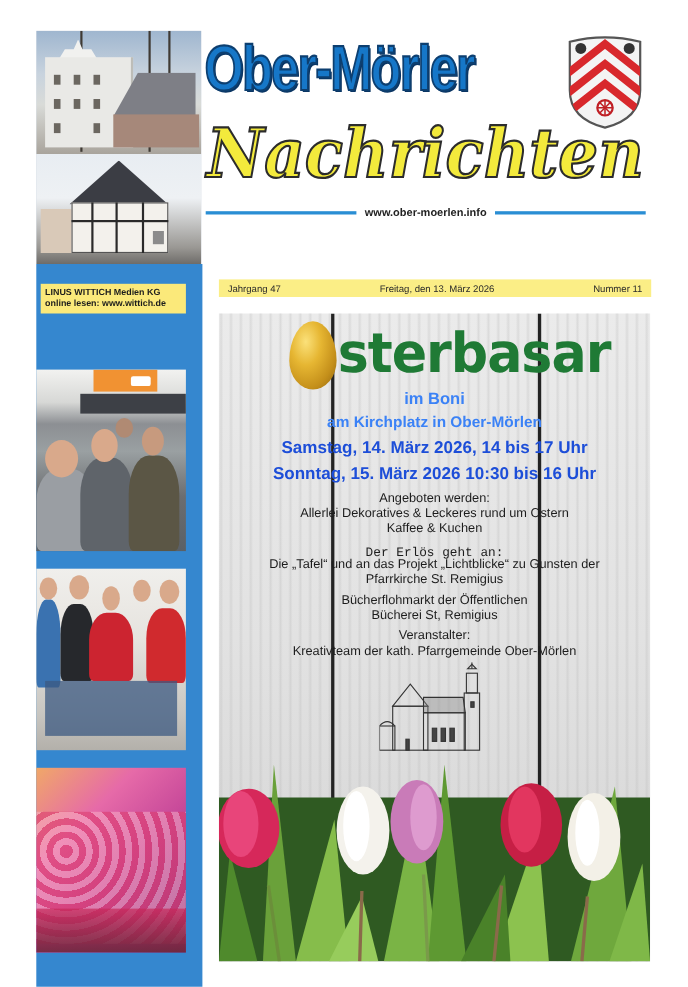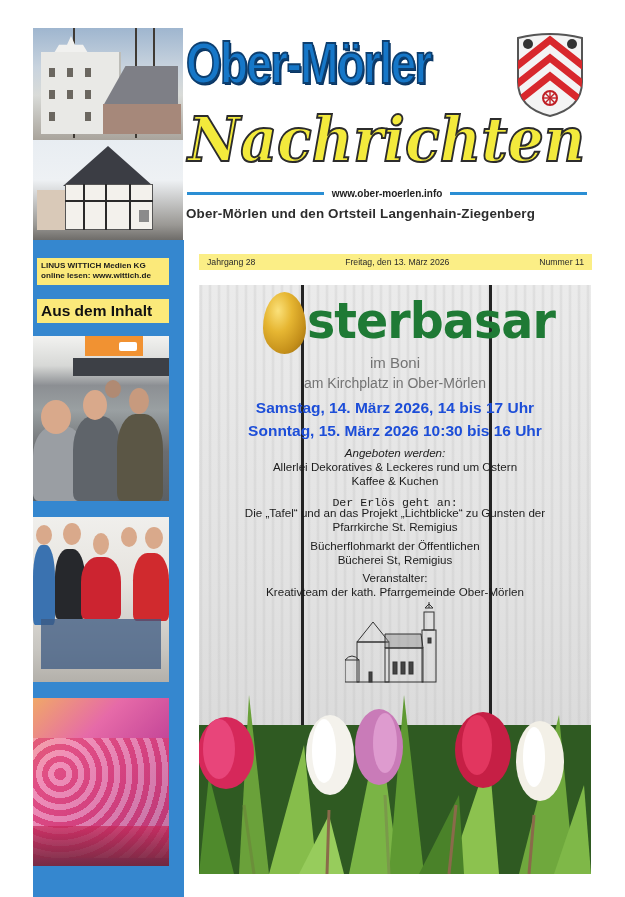--- a/index.html
+++ b/index.html
@@ -54,21 +54,21 @@
   
   .poster { position: absolute; left: 199px; top: 285px; width: 392px; height: 589px; overflow: hidden;
     background:
       repeating-linear-gradient(90deg, rgba(255,255,255,0) 0px, rgba(190,190,190,0.35) 2px, rgba(255,255,255,0) 4px, rgba(255,255,255,0) 9px),
       linear-gradient(180deg, #ebebeb 0%, #e2e2e2 50%, #d4d4d4 100%); }
   .plank-gap { position: absolute; top: 0; width: 3px; height: 460px; background: #232323; }
   .egg { position: absolute; left: 263px; top: 292px; width: 43px; height: 62px; border-radius: 50% 50% 50% 50% / 58% 58% 42% 42%;
     background: radial-gradient(ellipse at 35% 30%, #fbe17a 0%, #e6b632 35%, #c48f1a 70%, #8d6410 100%); }
   .osterbasar { position: absolute; left: 307px; top: 290px; font-family: "DejaVu Sans", sans-serif; font-weight: bold; font-size: 50px; line-height: 62px; color: #1f7a35; letter-spacing: -1px; transform: scaleX(0.95); transform-origin: left top; white-space: nowrap; }
   .ptext { position: absolute; left: 199px; width: 392px; text-align: center; white-space: nowrap; }
-  .ptext.dark { color: #737373; font-weight: normal; }
+  .ptext.dark { color: #3b82f6; font-weight: bold; }
   .ptext.green { color: #1d4ed8; font-weight: bold; font-size: 15.5px; }
   .ptext.body { color: #1c1c1c; font-size: 11.6px; line-height: 13.6px; }
 
   .church { position: absolute; left: 345px; top: 602px; width: 95px; height: 82px; }
   .flowers { position: absolute; left: 0; top: 380px; width: 392px; height: 209px; }
 </style>
 </head>
 <body>
 
 <div class="hdr-photos">
@@ -127,29 +127,27 @@
   </g>
 </svg>
 
 <div class="url-row">
   <div class="url-line"></div>
   <span class="url-text">www.ober-moerlen.info</span>
   <div class="url-line"></div>
 </div>
 
 <div class="subtitle">
-  <div>Ober-Mörlen und den Ortsteil Langenhain-Ziegenberg</div>
 </div>
 
 <div class="sidebar">
   <div class="publisher">
     <div>LINUS WITTICH Medien KG</div>
     <div>online lesen: www.wittich.de</div>
   </div>
-  <div class="toc-title">Aus dem Inhalt</div>
 
   <div class="side-photo sp1">
     <div class="tent"></div>
       <div class="tent-logo"></div>
     <div style="position:absolute; left:40px; top:22px; width:96px; height:18px; background:#3d4046"></div>
     <div class="person" style="left:0; top:90px; width:52px; height:75px; background:#9a9ea3"></div>
     <div class="head" style="left:8px; top:64px; width:30px; height:34px"></div>
     <div class="person" style="left:40px; top:80px; width:48px; height:85px; background:#5f646a"></div>
     <div class="head" style="left:50px; top:54px; width:24px; height:30px"></div>
     <div class="person" style="left:84px; top:78px; width:46px; height:87px; background:#5b5645"></div>
@@ -170,21 +168,21 @@
     <div style="position:absolute; left:8px; top:102px; width:120px; height:50px; background:#3c5a82; opacity:0.75"></div>
   </div>
 
   <div class="side-photo sp3">
     <div style="position:absolute; left:0; top:40px; width:136px; height:120px; background:repeating-radial-gradient(circle at 20% 30%, rgba(220,60,110,0.6) 0 6px, rgba(250,180,200,0.5) 6px 12px)"></div>
     <div style="position:absolute; left:0; top:128px; width:136px; height:40px; background:linear-gradient(180deg, rgba(200,40,90,0.7), rgba(110,40,60,0.9))"></div>
   </div>
 </div>
 
 <div class="infobar">
-  <span>Jahrgang 28</span>
+  <span>Jahrgang 47</span>
   <span>Freitag, den 13. März 2026</span>
   <span>Nummer 11</span>
 </div>
 
 <div class="poster">
   <div class="plank-gap" style="left:102px"></div>
   <div class="plank-gap" style="left:290px"></div>
 
   <svg class="flowers" viewBox="0 0 392 209" preserveAspectRatio="none">
     <rect x="0" y="60" width="392" height="149" fill="#2f5a22"></rect>
@@ -217,21 +215,21 @@
 </div>
 
 <div class="egg"></div>
 <div class="osterbasar">sterbasar</div>
 
 <div class="ptext dark" style="top:354px; font-size:15px;">im Boni</div>
 <div class="ptext dark" style="top:375px; font-size:14px;">am Kirchplatz in Ober-Mörlen</div>
 <div class="ptext green" style="top:399px;">Samstag, 14. März 2026, 14 bis 17 Uhr</div>
 <div class="ptext green" style="top:422px;">Sonntag, 15. März 2026 10:30 bis 16 Uhr</div>
 
-<div class="ptext body" style="top:446px;font-style:italic;">Angeboten werden:</div>
+<div class="ptext body" style="top:446px;">Angeboten werden:</div>
 <div class="ptext body" style="top:460px;">Allerlei Dekoratives &amp; Leckeres rund um Ostern</div>
 <div class="ptext body" style="top:474px;">Kaffee &amp; Kuchen</div>
 
 <div class="ptext body" style="top:496px;font-family:Liberation Mono, monospace;">Der Erlös geht an:</div>
 <div class="ptext body" style="top:506px;">Die „Tafel“ und an das Projekt „Lichtblicke“ zu Gunsten der</div>
 <div class="ptext body" style="top:520px;">Pfarrkirche St. Remigius</div>
 
 <div class="ptext body" style="top:539px;">Bücherflohmarkt der Öffentlichen</div>
 <div class="ptext body" style="top:553px;">Bücherei St, Remigius</div>
 

